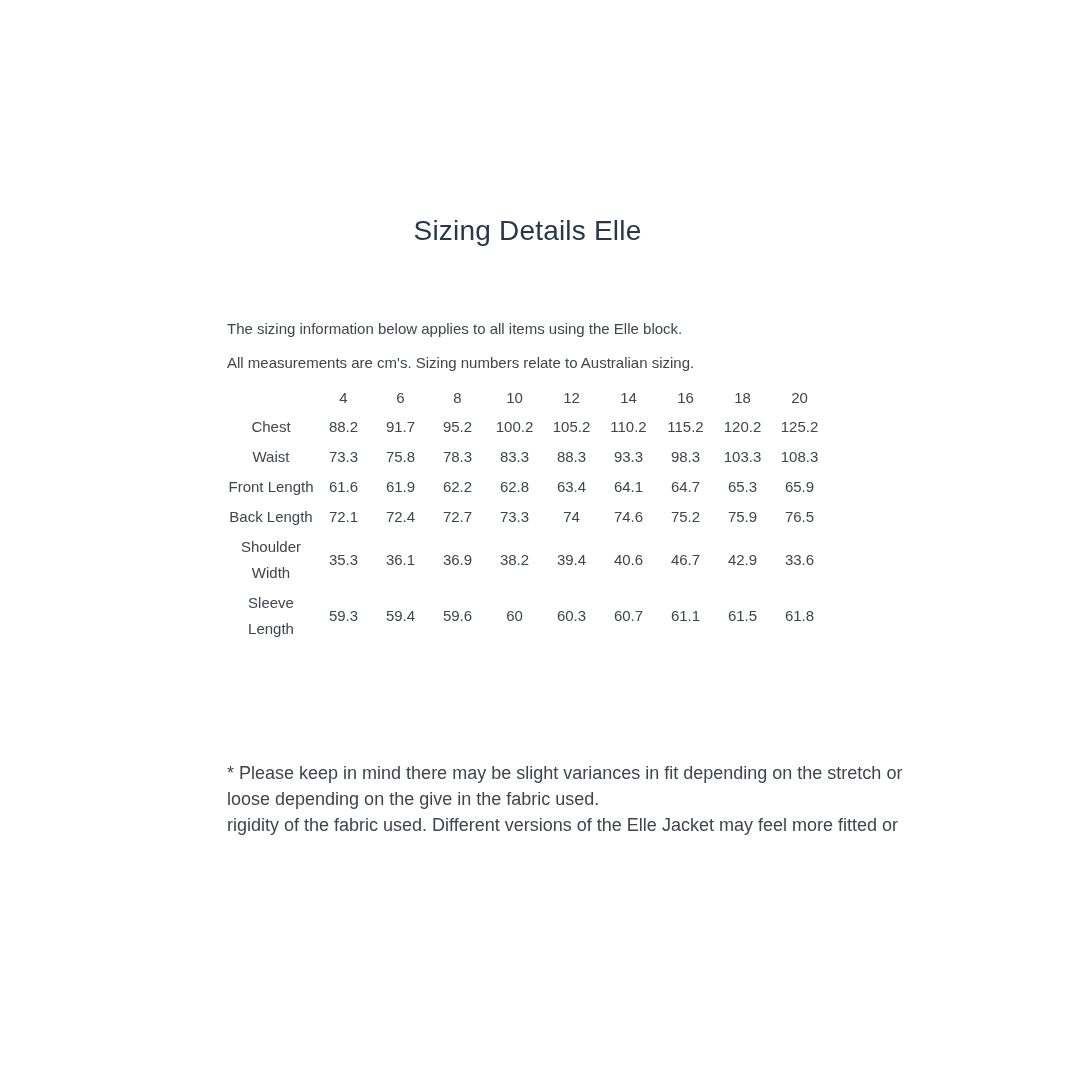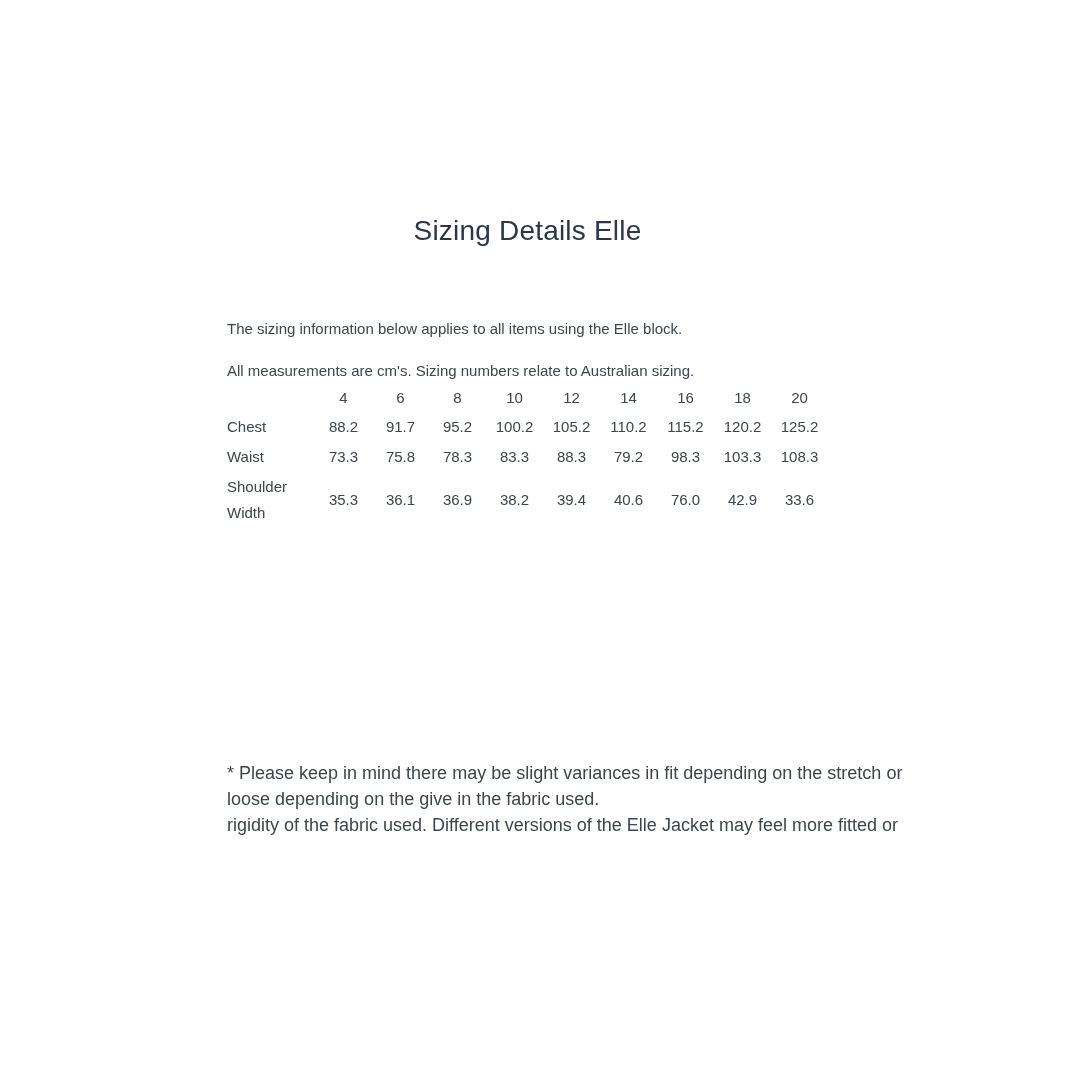--- a/index.html
+++ b/index.html
@@ -35,21 +35,21 @@
     position: absolute;
     top: 304px;
     left: 227px;
     width: 640px;
     font-size: 15px;
     line-height: 20px;
     white-space: nowrap;
   }
   .note-paragraph {
     position: absolute;
-    top: 346px;
+    top: 338px;
     left: 227px;
     width: 640px;
     font-size: 15px;
     line-height: 20px;
     white-space: nowrap;
   }
   .block-link {
     color: inherit;
     cursor: pointer;
   }
@@ -67,21 +67,21 @@
   table.size-table td {
     font-weight: normal;
     padding: 2px 0;
     line-height: 26px;
     vertical-align: middle;
     border: none;
   }
   table.size-table thead th { padding: 1px 0; }
   th.corner-cell { width: 88px; }
   .value { text-align: center; }
-  .rowlabel { text-align: left; }
+  .rowlabel { text-align: center; }
   .footnote {
     position: absolute;
     top: 760px;
     left: 227px;
     width: 640px;
     font-size: 18px;
     line-height: 26px;
   }
   .footnote-line { white-space: nowrap; }
 </style>
@@ -126,36 +126,72 @@
           <td class="value">120.2</td>
           <td class="value">125.2</td>
         </tr>
         <tr>
           <td class="rowlabel">Waist</td>
           <td class="value">73.3</td>
           <td class="value">75.8</td>
           <td class="value">78.3</td>
           <td class="value">83.3</td>
           <td class="value">88.3</td>
-          <td class="value">79.2</td>
+          <td class="value">93.3</td>
           <td class="value">98.3</td>
           <td class="value">103.3</td>
           <td class="value">108.3</td>
+        </tr>
+        <tr>
+          <td class="rowlabel">Front Length</td>
+          <td class="value">61.6</td>
+          <td class="value">61.9</td>
+          <td class="value">62.2</td>
+          <td class="value">62.8</td>
+          <td class="value">63.4</td>
+          <td class="value">64.1</td>
+          <td class="value">64.7</td>
+          <td class="value">65.3</td>
+          <td class="value">65.9</td>
+        </tr>
+        <tr>
+          <td class="rowlabel">Back Length</td>
+          <td class="value">72.1</td>
+          <td class="value">72.4</td>
+          <td class="value">72.7</td>
+          <td class="value">73.3</td>
+          <td class="value">74</td>
+          <td class="value">74.6</td>
+          <td class="value">75.2</td>
+          <td class="value">75.9</td>
+          <td class="value">76.5</td>
         </tr>
         <tr>
           <td class="rowlabel">Shoulder Width</td>
           <td class="value">35.3</td>
           <td class="value">36.1</td>
           <td class="value">36.9</td>
           <td class="value">38.2</td>
           <td class="value">39.4</td>
           <td class="value">40.6</td>
-          <td class="value">76.0</td>
+          <td class="value">46.7</td>
           <td class="value">42.9</td>
           <td class="value">33.6</td>
+        </tr>
+        <tr>
+          <td class="rowlabel">Sleeve Length</td>
+          <td class="value">59.3</td>
+          <td class="value">59.4</td>
+          <td class="value">59.6</td>
+          <td class="value">60</td>
+          <td class="value">60.3</td>
+          <td class="value">60.7</td>
+          <td class="value">61.1</td>
+          <td class="value">61.5</td>
+          <td class="value">61.8</td>
         </tr>
       </tbody>
   </table>
 
   <div class="footnote">
     <div class="footnote-line">* Please keep in mind there may be slight variances in fit depending on the stretch or</div>
     <div class="footnote-line">loose depending on the give in the fabric used.</div>
     <div class="footnote-line">rigidity of the fabric used. Different versions of the Elle Jacket may feel more fitted or</div>
   </div>
 

